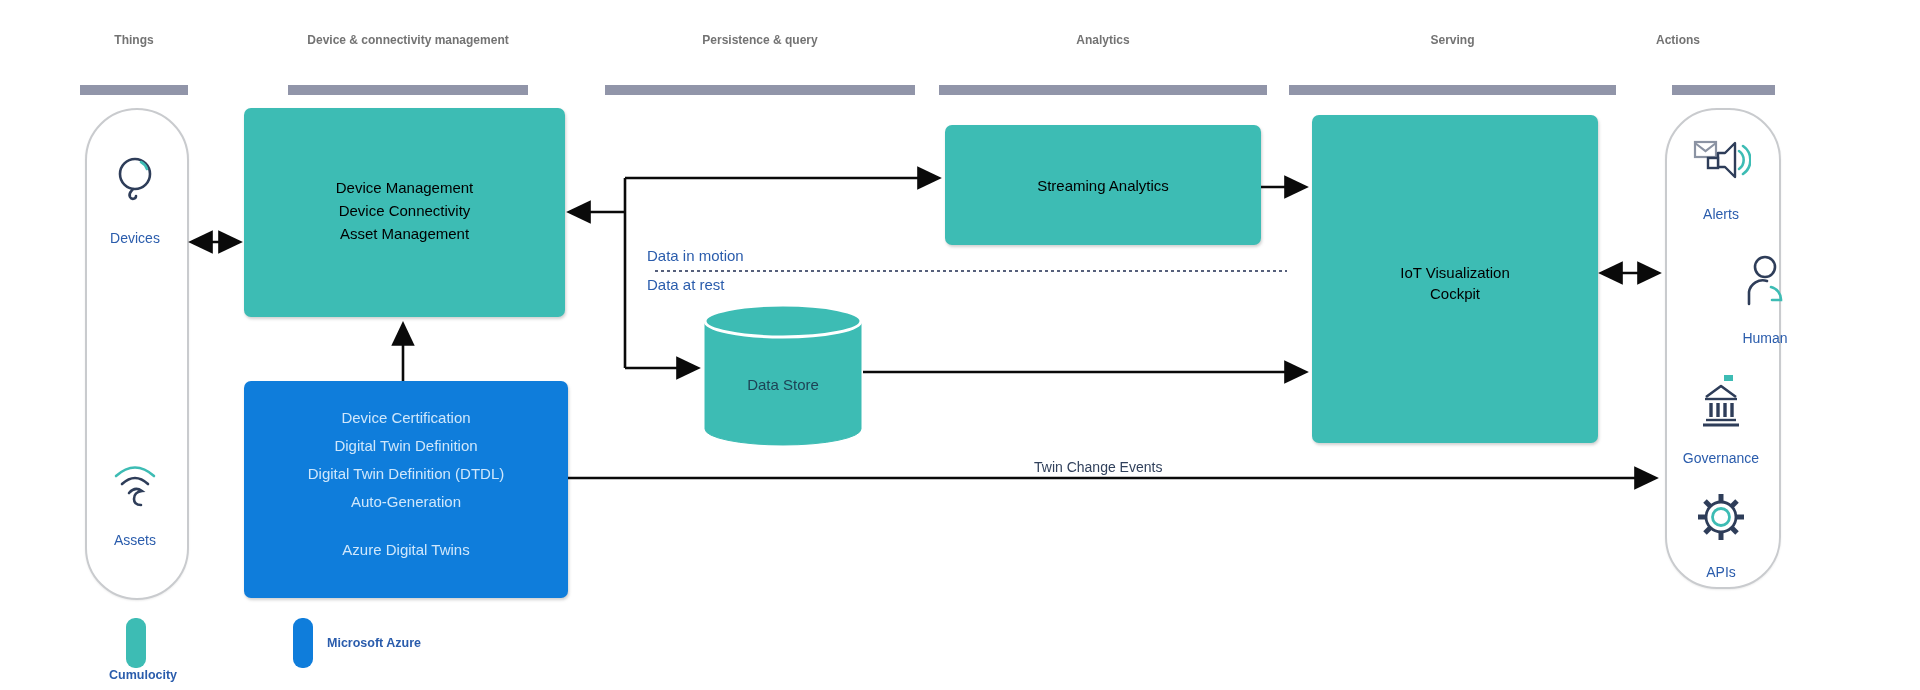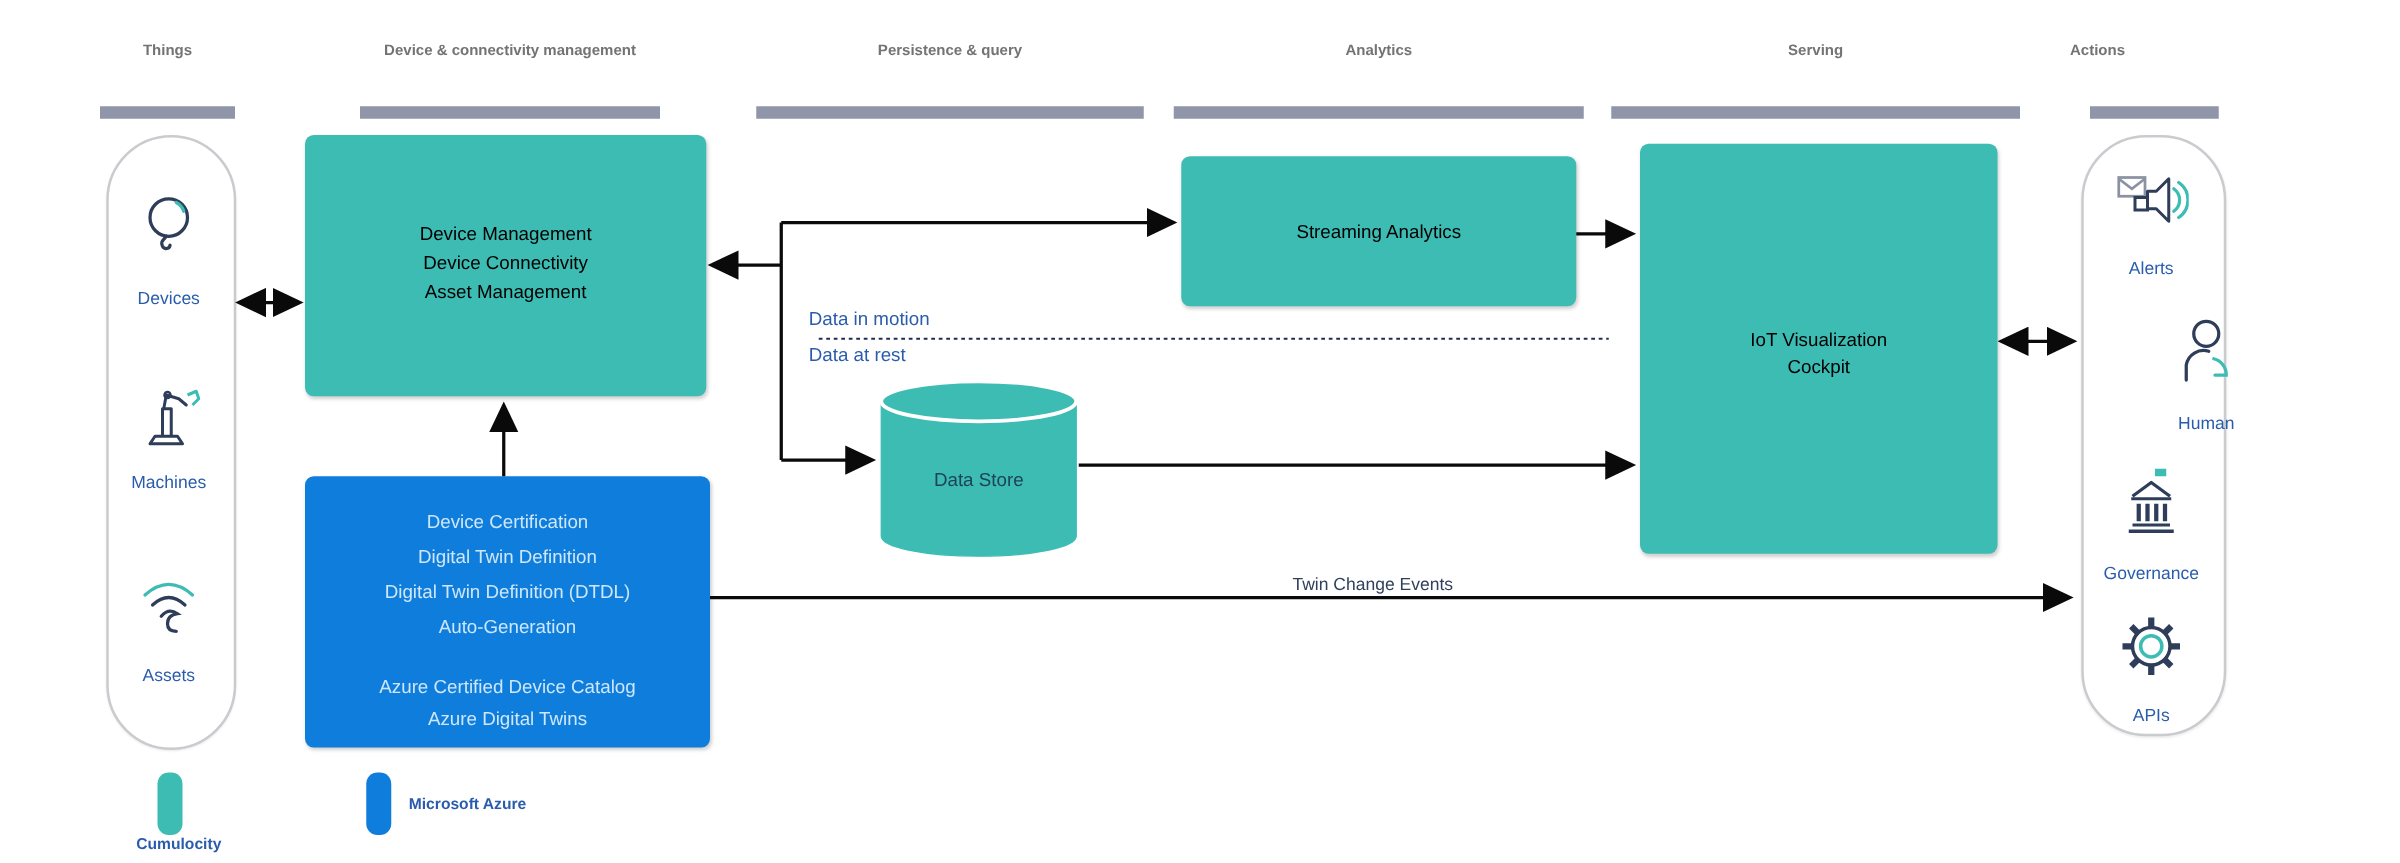--- a/index.html
+++ b/index.html
@@ -61,30 +61,20 @@
 
   <div class="pill-item" style="left:85px;top:152px;width:100px;">
     <svg class="icon" width="56" height="62" viewBox="0 0 56 62">
       <circle cx="28" cy="22" r="15" fill="none" stroke="#2e3d59" stroke-width="2.6"></circle>
       <path d="M34 10 a12 12 0 0 1 6 7" fill="none" stroke="#3dbcb4" stroke-width="2.6" stroke-linecap="round"></path>
       <path d="M26 37 c-2 3 -5 4 -3 8 c1.6 3 6 2 6 -1" fill="none" stroke="#2e3d59" stroke-width="2.6" stroke-linecap="round"></path>
     </svg>
     <div class="lbl">Devices</div>
   </div>
 
-  <div class="pill-item" style="left:85px;top:303px;width:100px;">
-    <svg class="icon" width="56" height="58" viewBox="0 0 56 58">
-      <path d="M13 52 h26 l-4 -6 h-18 z" fill="none" stroke="#2e3d59" stroke-width="2.4" stroke-linejoin="round"></path>
-      <path d="M23 46 V24 h7 v22" fill="none" stroke="#2e3d59" stroke-width="2.4" stroke-linejoin="round"></path>
-      <path d="M24 24 l2 -11 l10 3 l6 5" fill="none" stroke="#2e3d59" stroke-width="2.4" stroke-linecap="round" stroke-linejoin="round"></path>
-      <circle cx="27" cy="13" r="2.4" fill="none" stroke="#2e3d59" stroke-width="2"></circle>
-      <path d="M43 13 l7 -3 l2 6 l-5 5" fill="none" stroke="#3dbcb4" stroke-width="2.4" stroke-linejoin="round"></path>
-    </svg>
-    <div class="lbl">Machines</div>
-  </div>
 
   <div class="pill-item" style="left:85px;top:456px;width:100px;">
     <svg class="icon" width="56" height="60" viewBox="0 0 56 60">
       <path d="M9 20 q19 -17 38 0" fill="none" stroke="#3dbcb4" stroke-width="2.6" stroke-linecap="round"></path>
       <path d="M15 28 q13 -12 26 0" fill="none" stroke="#2e3d59" stroke-width="2.6" stroke-linecap="round"></path>
       <path d="M22 37 q6 -7 13 -2 q-8 1 -8 8 q0 6 7 6" fill="none" stroke="#2e3d59" stroke-width="2.6" stroke-linecap="round"></path>
     </svg>
     <div class="lbl">Assets</div>
   </div>
 
@@ -95,21 +85,20 @@
     <div>Asset Management</div>
   </div>
 
   <div class="box azure" style="left:244px;top:381px;width:324px;height:217px;"></div>
   <div class="box-text light" style="left:244px;top:404px;width:324px;line-height:28px;">
     <div>Device Certification</div>
     <div>Digital Twin Definition</div>
     <div>Digital Twin Definition (DTDL)</div>
     <div>Auto-Generation</div>
     <div style="height:21px;"></div>
-    <div style="line-height:26px;">Azure Certified Device Catalog</div>
     <div style="line-height:26px;">Azure Digital Twins</div>
   </div>
 
   <div class="box teal" style="left:945px;top:125px;width:316px;height:120px;"></div>
   <div class="box-text" style="left:945px;top:177px;width:316px;">Streaming Analytics</div>
 
   <div class="box teal" style="left:1312px;top:115px;width:286px;height:328px;"></div>
   <div class="box-text" style="left:1312px;top:262px;width:286px;line-height:21px;">
     <div>IoT Visualization</div>
     <div>Cockpit</div>

